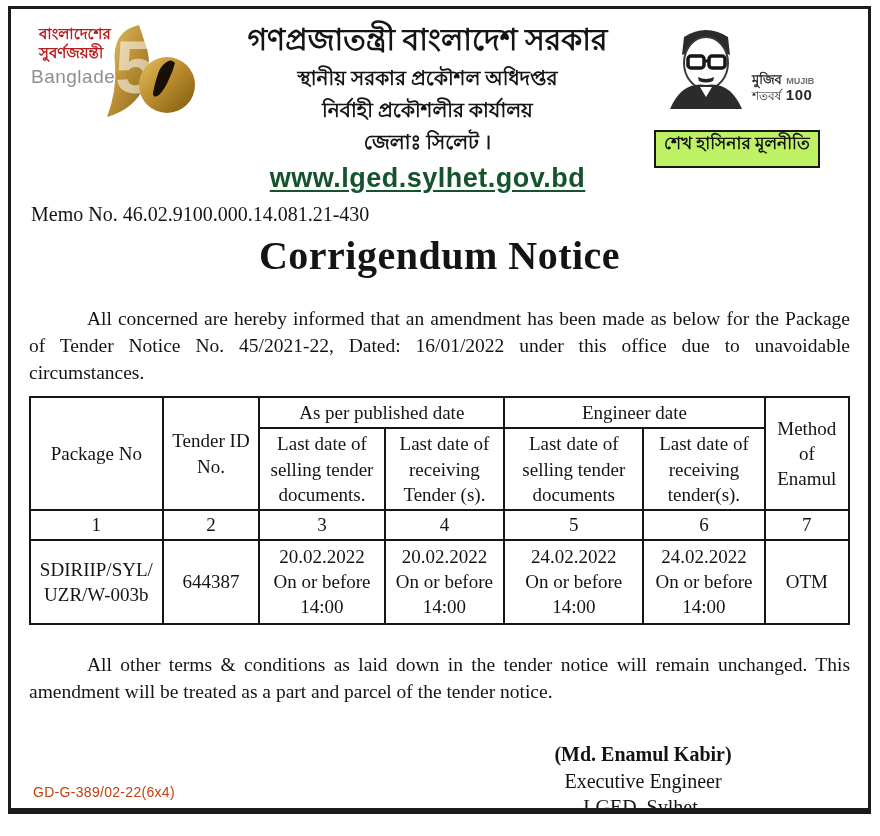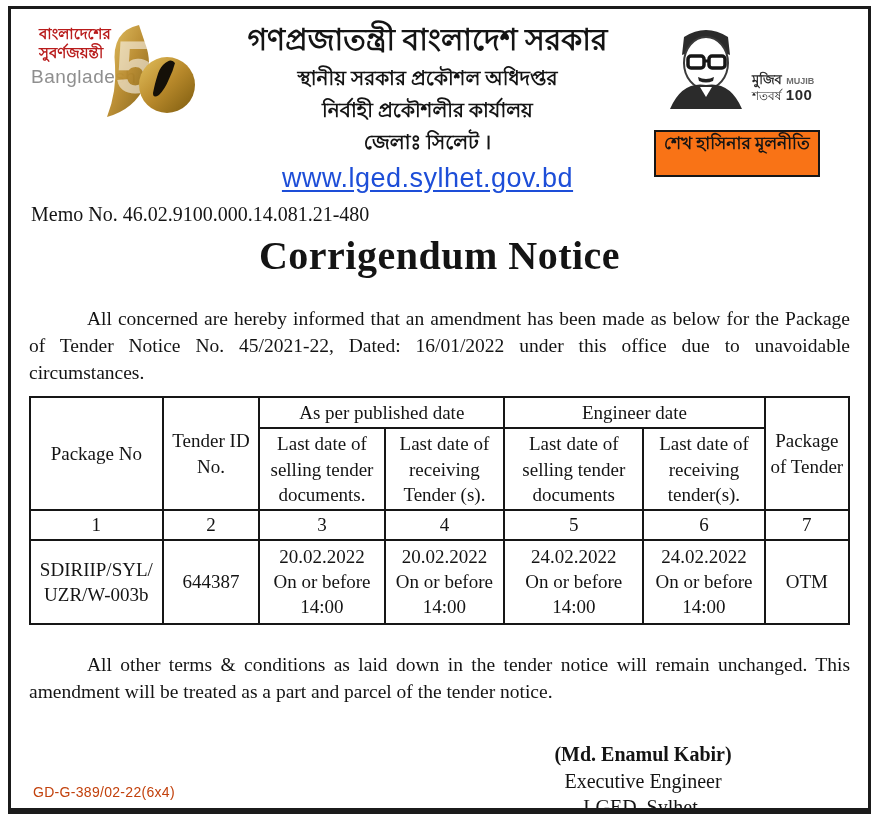--- a/index.html
+++ b/index.html
@@ -23,30 +23,30 @@
   
   .header { display: flex; align-items: flex-start; }
   .logo-left { position: relative; width: 172px; height: 118px; flex: 0 0 auto; }
   .ll-bn { position: absolute; left: 10px; top: 6px; color: #b91c1c; font-size: 15px; font-weight: 700; line-height: 1.25; text-align: left; }
   .ll-country { position: absolute; left: 2px; top: 47px; color: #8f8f8f; font-size: 19px; font-family: "Liberation Sans", sans-serif; letter-spacing: 0.5px; }
   .ll-svg { position: absolute; left: 72px; top: 2px; }
 
   .header-center { flex: 1 1 auto; text-align: center; padding-top: 2px; }
   .hc-line1 { font-size: 30px; font-weight: 700; line-height: 1.25; }
   .hc-line  { font-size: 20px; font-weight: 700; line-height: 1.3; margin-top: 6px; }
-  .hc-site  { display: inline-block; margin-top: 8px; font-family: "Liberation Sans", sans-serif; font-size: 27px; color: #1d4ed8; text-decoration: underline; text-underline-offset: 3px; font-weight: 400; letter-spacing: 0.5px; }
+  .hc-site  { display: inline-block; margin-top: 8px; font-family: "Liberation Sans", sans-serif; font-size: 27px; color: #14532d; text-decoration: underline; text-underline-offset: 3px; font-weight: 700; letter-spacing: 0.5px; }
 
   .logo-right { width: 196px; flex: 0 0 auto; display: flex; flex-direction: column; align-items: flex-start; padding-top: 4px; gap: 19px; }
   .mujib-top { display: flex; align-items: flex-end; }
   .mujib-brand { font-family: "Liberation Sans", sans-serif; color: #2a2a2a; text-align: left; margin-left: -6px; margin-bottom: 6px; line-height: 1.0; }
   .mujib-brand .b1 { font-size: 13px; font-weight: 700; }
   .mujib-brand .b2 { font-size: 9px; color: #6d6d6d; font-weight: 700; }
   .mujib-brand .b3 { font-size: 12px; }
   .mujib-brand .b4 { font-size: 15px; font-weight: 700; letter-spacing: 0.5px; }
-  .slogan-box { border: 2px solid #161616; padding: 1px 8px 19px 8px; margin-top: 2px; text-align: center; font-size: 17px; font-weight: 700; line-height: 1.35; background: #f97316; }
+  .slogan-box { border: 2px solid #161616; padding: 1px 8px 10px 8px; margin-top: 2px; text-align: center; font-size: 17px; font-weight: 700; line-height: 1.35; background: #bef264; }
 
   
   .memo-row { display: flex; justify-content: space-between; font-size: 20px; margin-top: 9px; padding: 0 2px; }
 
   
   .doc-title { text-align: center; font-size: 40px; font-weight: 700; margin-top: 6px; letter-spacing: 0.5px; }
 
   
   .para { font-size: 19.5px; line-height: 1.4; text-align: justify; text-indent: 58px; margin-top: 26px; }
 
@@ -131,21 +131,21 @@
           <span class="b4">100</span>
         </div>
       </div>
       <div class="slogan-box">
         <div>শেখ হাসিনার মূলনীতি</div>
       </div>
     </div>
   </div>
 
   <div class="memo-row">
-    <span>Memo No. 46.02.9100.000.14.081.21-480</span>
+    <span>Memo No. 46.02.9100.000.14.081.21-430</span>
   </div>
 
   <div class="doc-title">Corrigendum Notice</div>
 
   <p class="para">All concerned are hereby informed that an amendment has been made as below for the Package of Tender Notice No. 45/2021-22, Dated: 16/01/2022 under this office due to unavoidable circumstances.</p>
 
   <table class="tender">
     <colgroup>
       <col class="col1">
         <col class="col2">
@@ -154,21 +154,21 @@
         <col class="col5">
         <col class="col6">
         <col class="col7">
     </colgroup>
     <tbody>
       <tr>
         <th rowspan="2">Package No</th>
         <th rowspan="2" class="vtop">Tender ID No.</th>
         <th colspan="2" class="group">As per published date</th>
         <th colspan="2" class="group">Engineer date</th>
-        <th rowspan="2" class="vtop">Package of Tender</th>
+        <th rowspan="2" class="vtop">Method of Enamul</th>
       </tr>
       <tr>
         <th>Last date of selling tender documents.</th>
         <th>Last date of receiving Tender (s).</th>
         <th>Last date of selling tender documents</th>
         <th>Last date of receiving tender(s).</th>
       </tr>
       <tr class="numrow">
         <td>1</td>
         <td>2</td>

